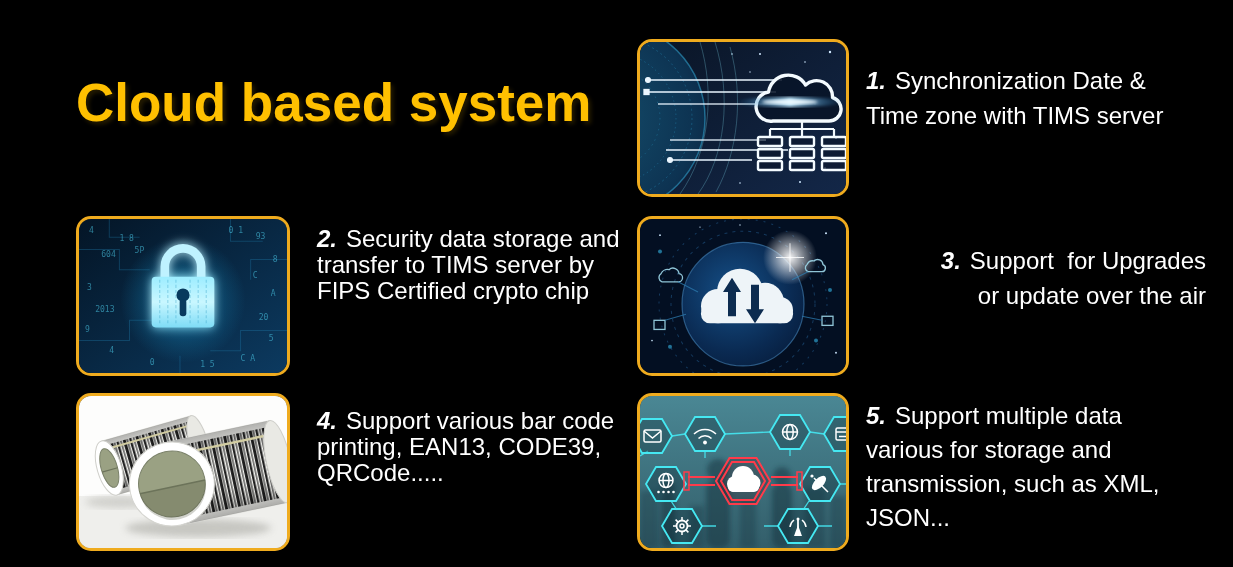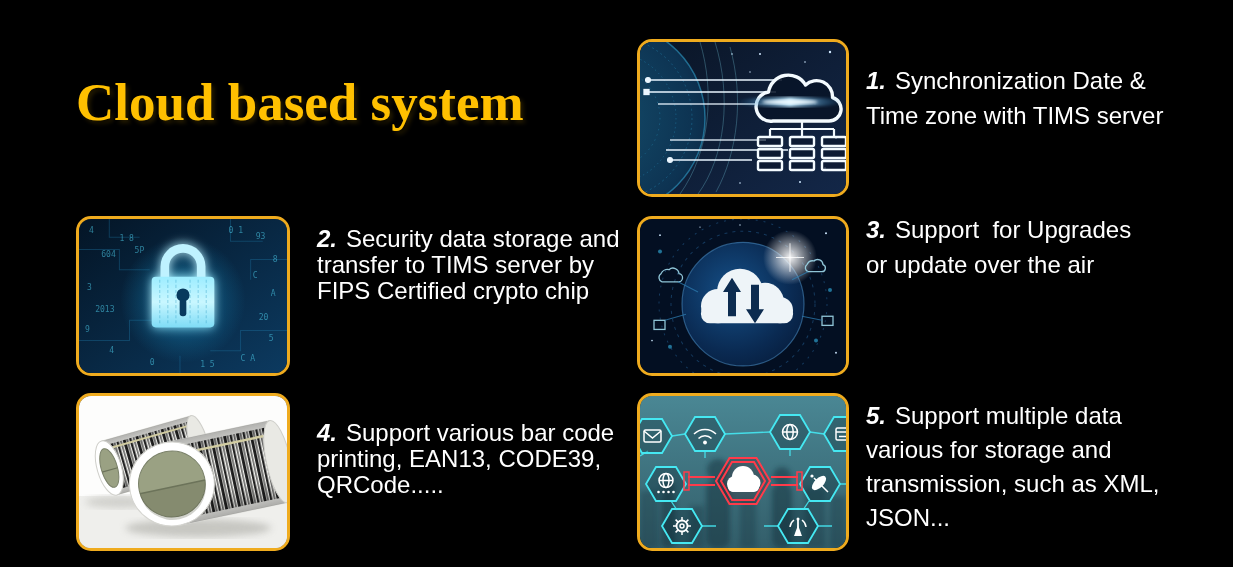--- a/index.html
+++ b/index.html
@@ -3,43 +3,43 @@
 <meta charset="utf-8">
 <style>
   html,body{margin:0;padding:0;background:#000;}
   #slide{
     position:relative;width:1233px;height:567px;background:#000;overflow:hidden;
     font-family:"Liberation Sans","DejaVu Sans",sans-serif;
   }
   .title{
     position:absolute;left:76px;top:72px;
     font-size:53px;font-weight:bold;color:#FFC000;letter-spacing:0px;
-    text-shadow:3px 3px 4px rgba(40,30,0,0.9);white-space:nowrap;font-family:Liberation Serif, serif;
+    text-shadow:3px 3px 4px rgba(40,30,0,0.9);white-space:nowrap;
   }
   .card{
     position:absolute;box-sizing:border-box;
     border:3px solid #EFAB1E;border-radius:15px;overflow:hidden;background:#000;
     box-shadow:inset 0 1px 0 rgba(255,230,140,.55);
   }
   .card svg{display:block;width:100%;height:100%;}
   .ftext{
     position:absolute;color:#fff;font-size:24px;
     text-shadow:2px 2px 2px rgba(0,0,0,.85);
   }
   .fnum{font-weight:bold;font-style:italic;margin-right:9px;}
   .fbody{white-space:pre-wrap;}
   .lh35{line-height:35px;} .lh38{line-height:26px;margin-left:15px;} .lh34{line-height:34px;}
   .f1-card{left:637px;top:39px;width:212px;height:158px;}
   .f1-text{left:866px;top:63px;width:372px;}
   .f2-card{left:76px;top:216px;width:214px;height:160px;}
   .f2-text{left:302px;top:226px;width:345px;}
   .f3-card{left:637px;top:216px;width:212px;height:160px;}
-  .f3-text{left:866px;top:212px;width:340px;}
+  .f3-text{left:866px;top:243px;width:340px;text-align:right;}
   .f4-card{left:76px;top:393px;width:214px;height:158px;}
-  .f4-text{left:302px;top:420px;width:345px;}
+  .f4-text{left:302px;top:408px;width:345px;}
   .f5-card{left:637px;top:393px;width:212px;height:158px;}
   .f5-text{left:866px;top:399px;width:378px;}
 </style>
 </head>
 <body>
 
 <div id="slide">
 
   <div class="title">Cloud based system</div>
 

